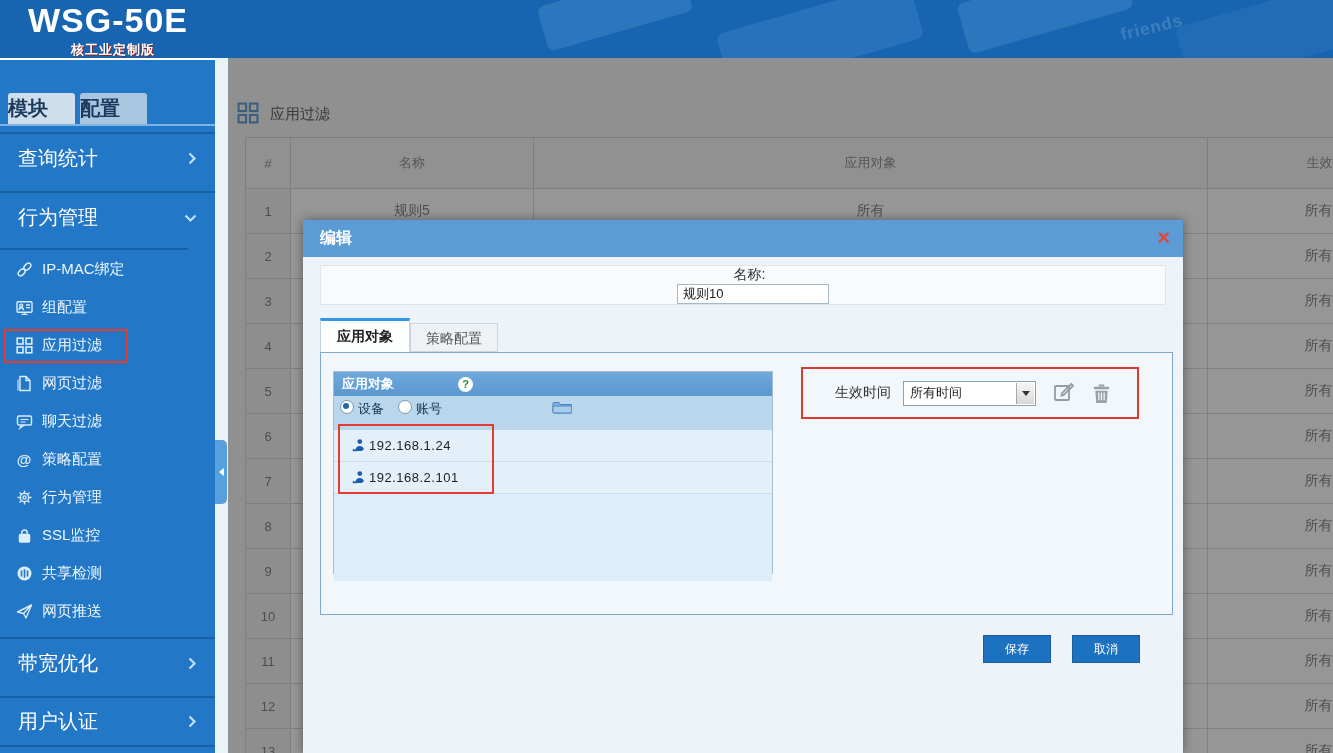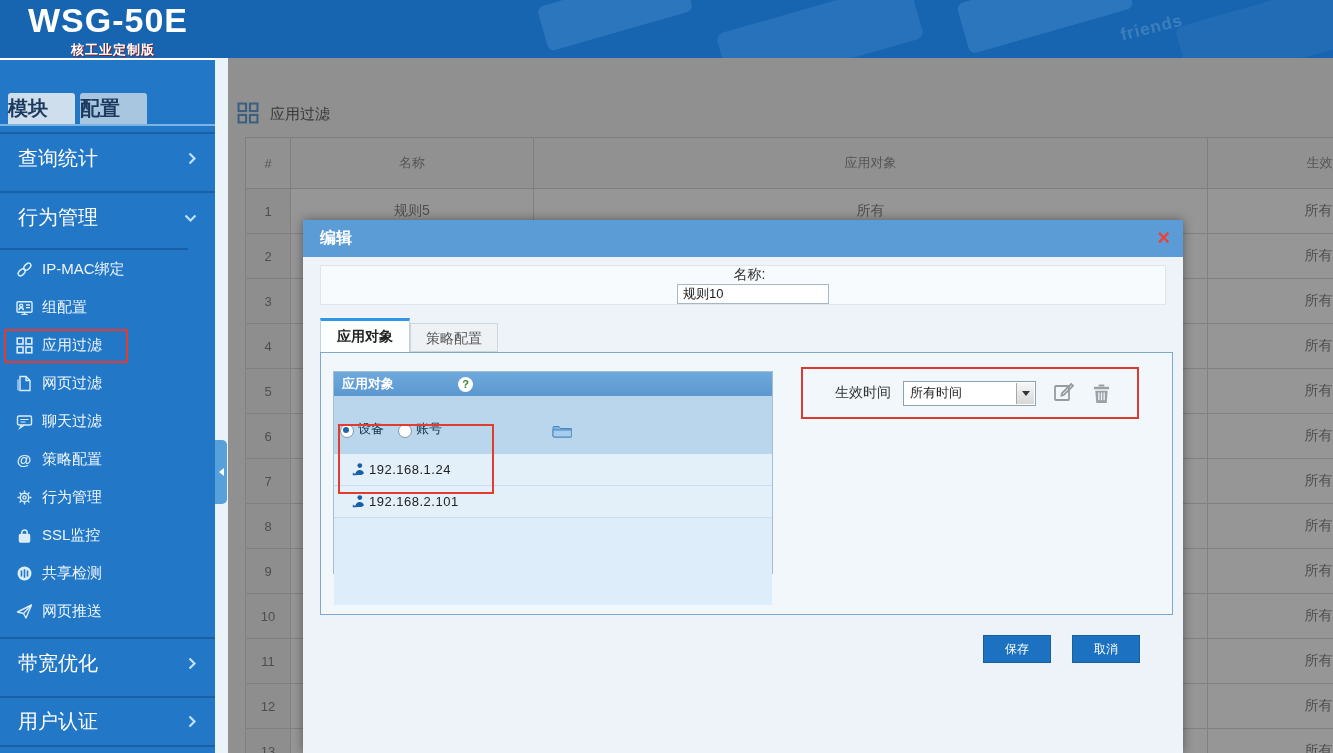--- a/index.html
+++ b/index.html
@@ -70,21 +70,21 @@
   .mtab.inactive{height:29px;line-height:29px;padding:0 15px;background:#eef2f5;border:1px solid #ccd6dd;
                  color:#555;margin-left:0;}
   .c-panel{position:absolute;left:17px;top:132px;width:853px;height:263px;background:#f1f7fb;
            border:1px solid #7fa9cb;box-sizing:border-box;}
   .app-panel{position:absolute;left:12px;top:18px;width:440px;height:203px;border:1px solid #a4bed2;
              background:#ddedf9;box-sizing:border-box;}
   .ap-head{height:24px;background:linear-gradient(#6fa9dc,#5b97d0);color:#fff;font-weight:bold;font-size:13px;
            display:flex;align-items:center;padding:0 8px;}
   .help{width:15px;height:15px;border-radius:50%;background:#fff;color:#2e8b2e;font-size:11px;font-weight:bold;
         display:flex;align-items:center;justify-content:center;margin-left:64px;cursor:pointer;}
-  .ap-radios{height:26px;background:#bad6ec;display:flex;align-items:flex-end;padding:16px 6px;
+  .ap-radios{height:26px;background:#bad6ec;display:flex;align-items:flex-start;padding:4px 6px;
              font-size:13px;color:#14364f;}
   .rdo{width:12px;height:12px;border-radius:50%;background:#fff;border:1px solid #7d98ad;
        display:inline-block;position:relative;margin-right:4px;cursor:pointer;flex:none;}
   .rdo.on::after{content:"";position:absolute;left:2px;top:2px;width:6px;height:6px;border-radius:50%;background:#1f66a8;}
   .radio-lbl{margin-right:14px;}
   .folder{margin-left:96px;cursor:pointer;display:flex;}
   .ap-list{position:relative;height:151px;background:#ddedf9;}
   .dev{height:31px;display:flex;align-items:center;padding-left:17px;font-size:13px;color:#222;
        border-bottom:1px solid #c7dff2;letter-spacing:.5px;cursor:pointer;background:#e3f0fa;}
   .dev svg{width:15px;height:15px;margin-right:3px;flex:none;}

